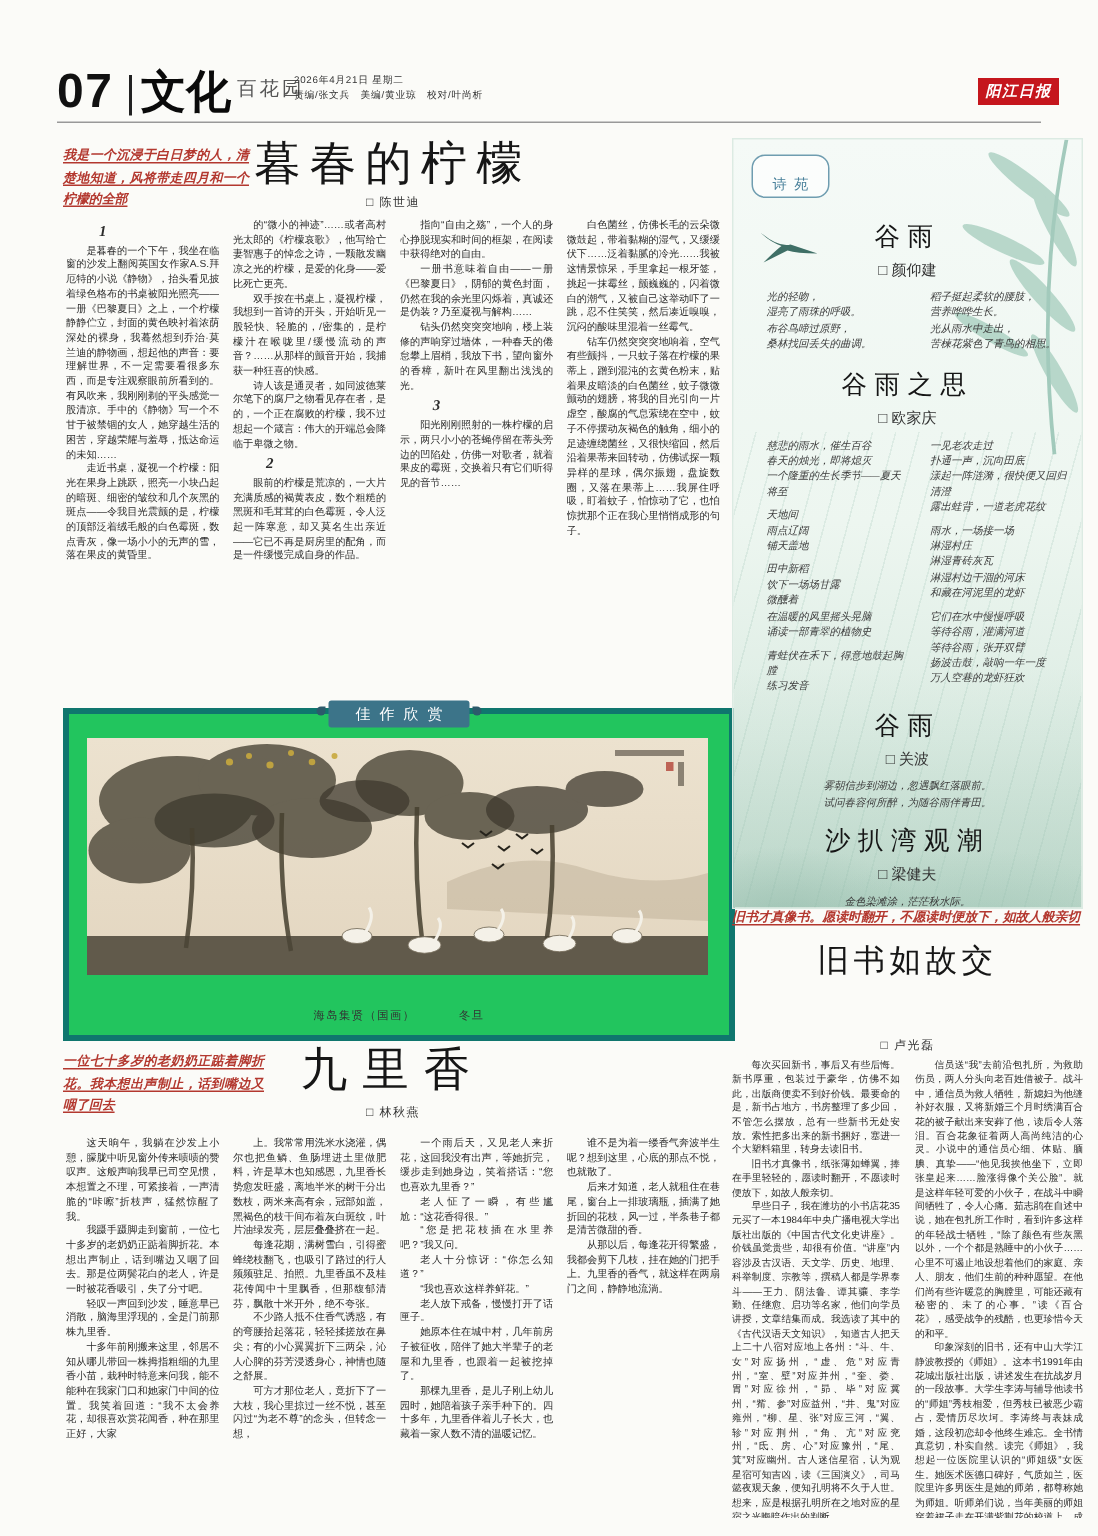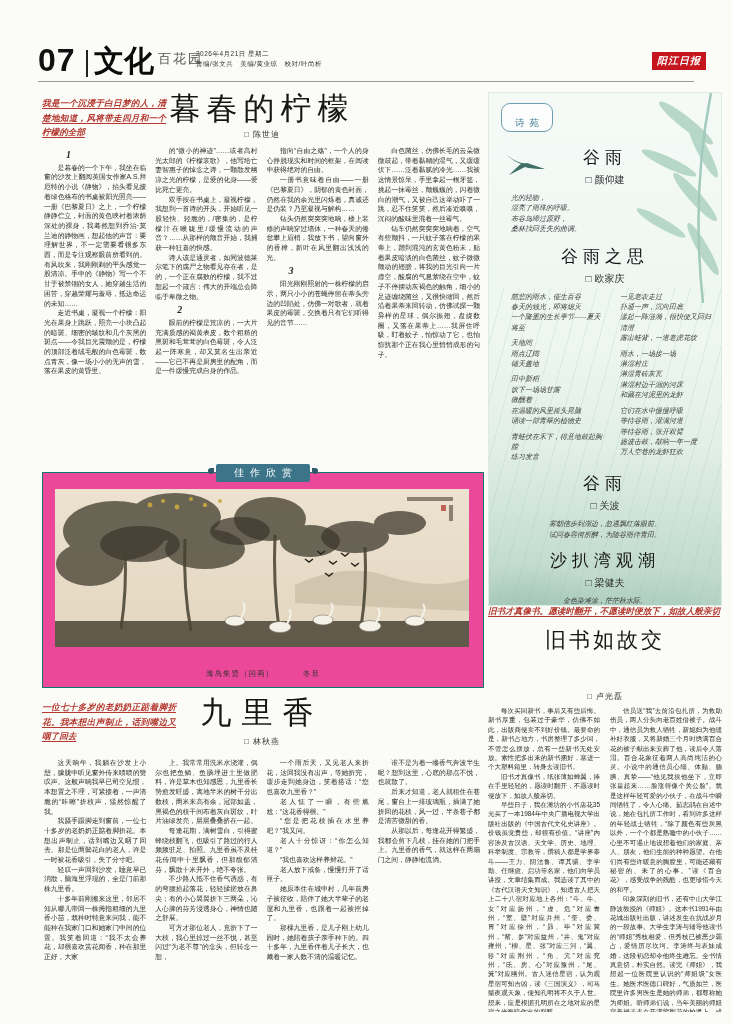--- a/index.html
+++ b/index.html
@@ -29,21 +29,21 @@
   .col p.secnum{font-family:"Liberation Serif","DejaVu Serif",serif;font-style:italic;font-weight:700;
                 font-size:10px;margin:4px 0 3px;text-indent:2.2em;}
 
   
   .ma-intro{left:42px;top:96px;width:124px;}
   .ma-title{left:44px;top:88px;width:436px;font-size:31px;letter-spacing:6px;}
   .ma-author{left:44px;top:129px;width:436px;}
   .ma-cols{left:44px;top:146px;width:436px;height:314px;}
 
   
-  .gallery{left:42px;top:472px;width:440px;height:214px;border:1px solid #0f766e;background:#ec4899;}
+  .gallery{left:42px;top:472px;width:440px;height:214px;border:4px solid #0f766e;background:#22c55e;}
   .gal-badge{position:absolute;left:50%;top:-9px;transform:translateX(-50%);
              background:#3c7489;color:#fff;font-size:10px;letter-spacing:6px;
              padding:2px 12px 2px 18px;border-radius:2px;white-space:nowrap;}
   .gal-badge::before,.gal-badge::after{content:"";position:absolute;top:4px;width:6px;height:6px;
              background:#2c5a6b;border-radius:50% 0 50% 50%;}
   .gal-badge::before{left:-8px;} .gal-badge::after{right:-8px;transform:scaleX(-1);}
   .painting{position:absolute;left:12px;top:16px;width:414px;height:158px;}
   .gal-caption{position:absolute;bottom:8px;left:0;width:100%;text-align:center;font-size:7.5px;color:#333;letter-spacing:1px;}
   .gal-caption .artist{margin-left:26px;}
 
@@ -260,20 +260,26 @@
     <div class="poem" style="margin-top:14px;">
       <div class="poem-title">谷雨</div>
       <div class="poem-author">□ 颜仰建</div>
       <div class="poem-2col">
         <div class="poem-colL">
             <div class="poem-line">光的轻吻，</div>
             <div class="poem-line">湿亮了雨珠的呼吸。</div>
             <div class="poem-line">布谷鸟啼过原野，</div>
             <div class="poem-line">桑林找回丢失的曲调。</div>
           </div>
+        <div class="poem-colR">
+            <div class="poem-line">稻子挺起柔软的腰肢，</div>
+            <div class="poem-line">营养哗哗生长。</div>
+            <div class="poem-line">光从雨水中走出，</div>
+            <div class="poem-line">苦楝花紫色了青鸟的相思。</div>
+          </div>
       </div>
     </div>
 
     <div class="poem" style="margin-top:10px;">
       <div class="poem-title">谷雨之思</div>
       <div class="poem-author">□ 欧家庆</div>
       <div class="poem-2col">
         <div class="poem-colL">
             <div class="poem-line">慈悲的雨水，催生百谷</div>
             <div class="poem-line">春天的烛光，即将熄灭</div>

